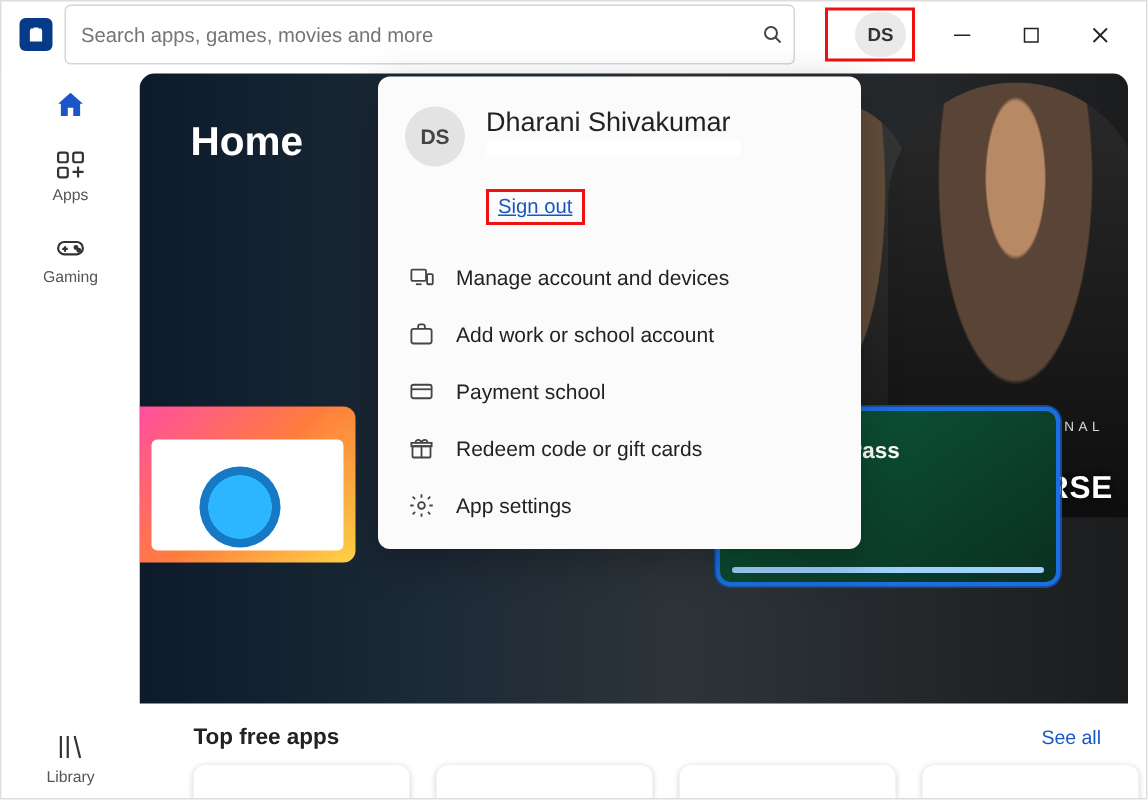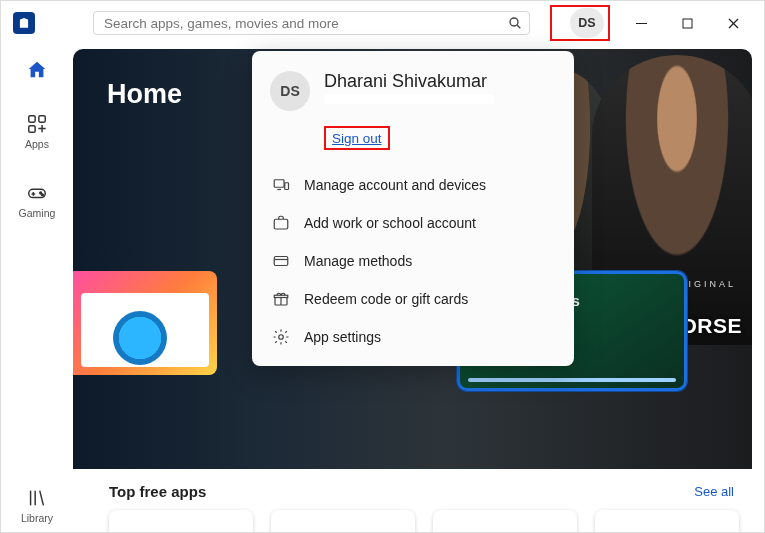--- a/index.html
+++ b/index.html
@@ -1,29 +1,29 @@
 <!DOCTYPE html>
 <html><head>
 <meta charset="utf-8">
 <style>
   * { box-sizing: border-box; margin: 0; padding: 0; font-family: "Segoe UI", Arial, sans-serif; }
   body { width: 765px; height: 533px; background: #fff; overflow: hidden; position: relative; border: 1px solid #ddd;}
   .titlebar { height: 44px; display: flex; align-items: center; padding: 0 8px 0 12px; gap: 8px; }
   .store-logo { width: 22px; height: 22px; background:#083a8a; border-radius:4px; position:relative; display:flex;align-items:center;justify-content:center;}
   .store-logo svg{width:14px;height:14px;}
-  .searchwrap { flex:1; display:flex; align-items:center; background:#fff; border:1px solid #d6d6d6; border-radius:4px; height:24px; padding:0 6px 0 10px; margin-left:50px;}
+  .searchwrap { flex:1; display:flex; align-items:center; background:#fff; border:1px solid #d6d6d6; border-radius:4px; height:40px; padding:0 6px 0 10px; }
   .searchwrap input{ flex:1; border:none; outline:none; font-size:13.5px; color:#555; background:transparent;}
   .searchwrap .sicon{width:16px;height:16px;color:#444;}
   .avatar-btn{ width:34px;height:30px;border-radius:15px;background:#eaeaea;display:flex;align-items:center;justify-content:center;font-size:12.5px;font-weight:600;color:#333;margin-left:14px; cursor:pointer; border:none;}
   .avatar-hl{ border:2px solid #e11; padding:1px 4px; margin-left:12px;}
   .winbtns{ display:flex; margin-left:auto; }
   .winbtn{ width:46px; height:40px; display:flex;align-items:center;justify-content:center; cursor:pointer; color:#222;}
   .winbtn svg{width:11px;height:11px;}
   .shell{ display:flex; height: calc(100% - 44px);}
-  .sidebar{ width:72px; background:#fff; display:flex; flex-direction:column; align-items:center; padding-top:6px; gap:16px;}
+  .sidebar{ width:92px; background:#fff; display:flex; flex-direction:column; align-items:center; padding-top:6px; gap:2px;}
   .side-item{ width:60px; display:flex; flex-direction:column; align-items:center; gap:3px; padding:8px 0; border-radius:6px; cursor:pointer; color:#555;}
   .side-item.active{ background:#fff;}
   .side-item .icn{ width:22px;height:22px; color:#333;}
   .side-item.active .icn{ color:#1b55c8;}
   .side-item span{ font-size:10.5px; color:#555;}
   .side-spacer{flex:1;}
   .content{ flex:1; position:relative; overflow:hidden;}
   .hero{ position:relative; margin:4px 12px 0 0; height:420px; border-radius:10px 10px 0 0; background:linear-gradient(90deg,#0c1a2a 0%,#1d2a37 30%,#2d3439 55%,#1b1c1e 100%); overflow:hidden;}
   .hero .peoplel{position:absolute;left:210px;top:8px;width:130px;height:280px;background:radial-gradient(ellipse at 50% 25%,#c9a07a 0 18%,#8a6b4f 19% 40%,transparent 41%),linear-gradient(#3a4a55,#1c2a34);border-radius:50% 50% 6px 6px/30% 30% 6px 6px;filter:blur(.4px);} 
   .hero .peopler{position:absolute;right:-10px;top:6px;width:170px;height:290px;background:radial-gradient(ellipse at 50% 22%,#b78965 0 16%,#5a4436 17% 42%,transparent 43%),linear-gradient(#2a2a2a,#0e0e0e);border-radius:50% 50% 6px 6px/28% 28% 6px 6px;filter:blur(.3px);} 
@@ -195,21 +195,21 @@
           <rect x="3" y="7" width="18" height="13" rx="2"></rect>
           <path d="M9 7V5a2 2 0 012-2h2a2 2 0 012 2v2"></path>
         </svg>
       <span>Add work or school account</span>
     </div>
     <div class="fly-item">
       <svg class="fi" viewBox="0 0 24 24" fill="none" stroke="currentColor" stroke-width="1.6">
           <rect x="3" y="6" width="18" height="12" rx="2"></rect>
           <line x1="3" y1="10" x2="21" y2="10"></line>
         </svg>
-      <span>Manage methods</span>
+      <span>Payment school</span>
     </div>
     <div class="fly-item">
       <svg class="fi" viewBox="0 0 24 24" fill="none" stroke="currentColor" stroke-width="1.6">
           <rect x="4" y="10" width="16" height="10" rx="1"></rect>
           <line x1="12" y1="10" x2="12" y2="20"></line>
           <rect x="3" y="7" width="18" height="3"></rect>
           <path d="M12 7c-1-4-6-3-5 0M12 7c1-4 6-3 5 0"></path>
         </svg>
       <span>Redeem code or gift cards</span>
     </div>

